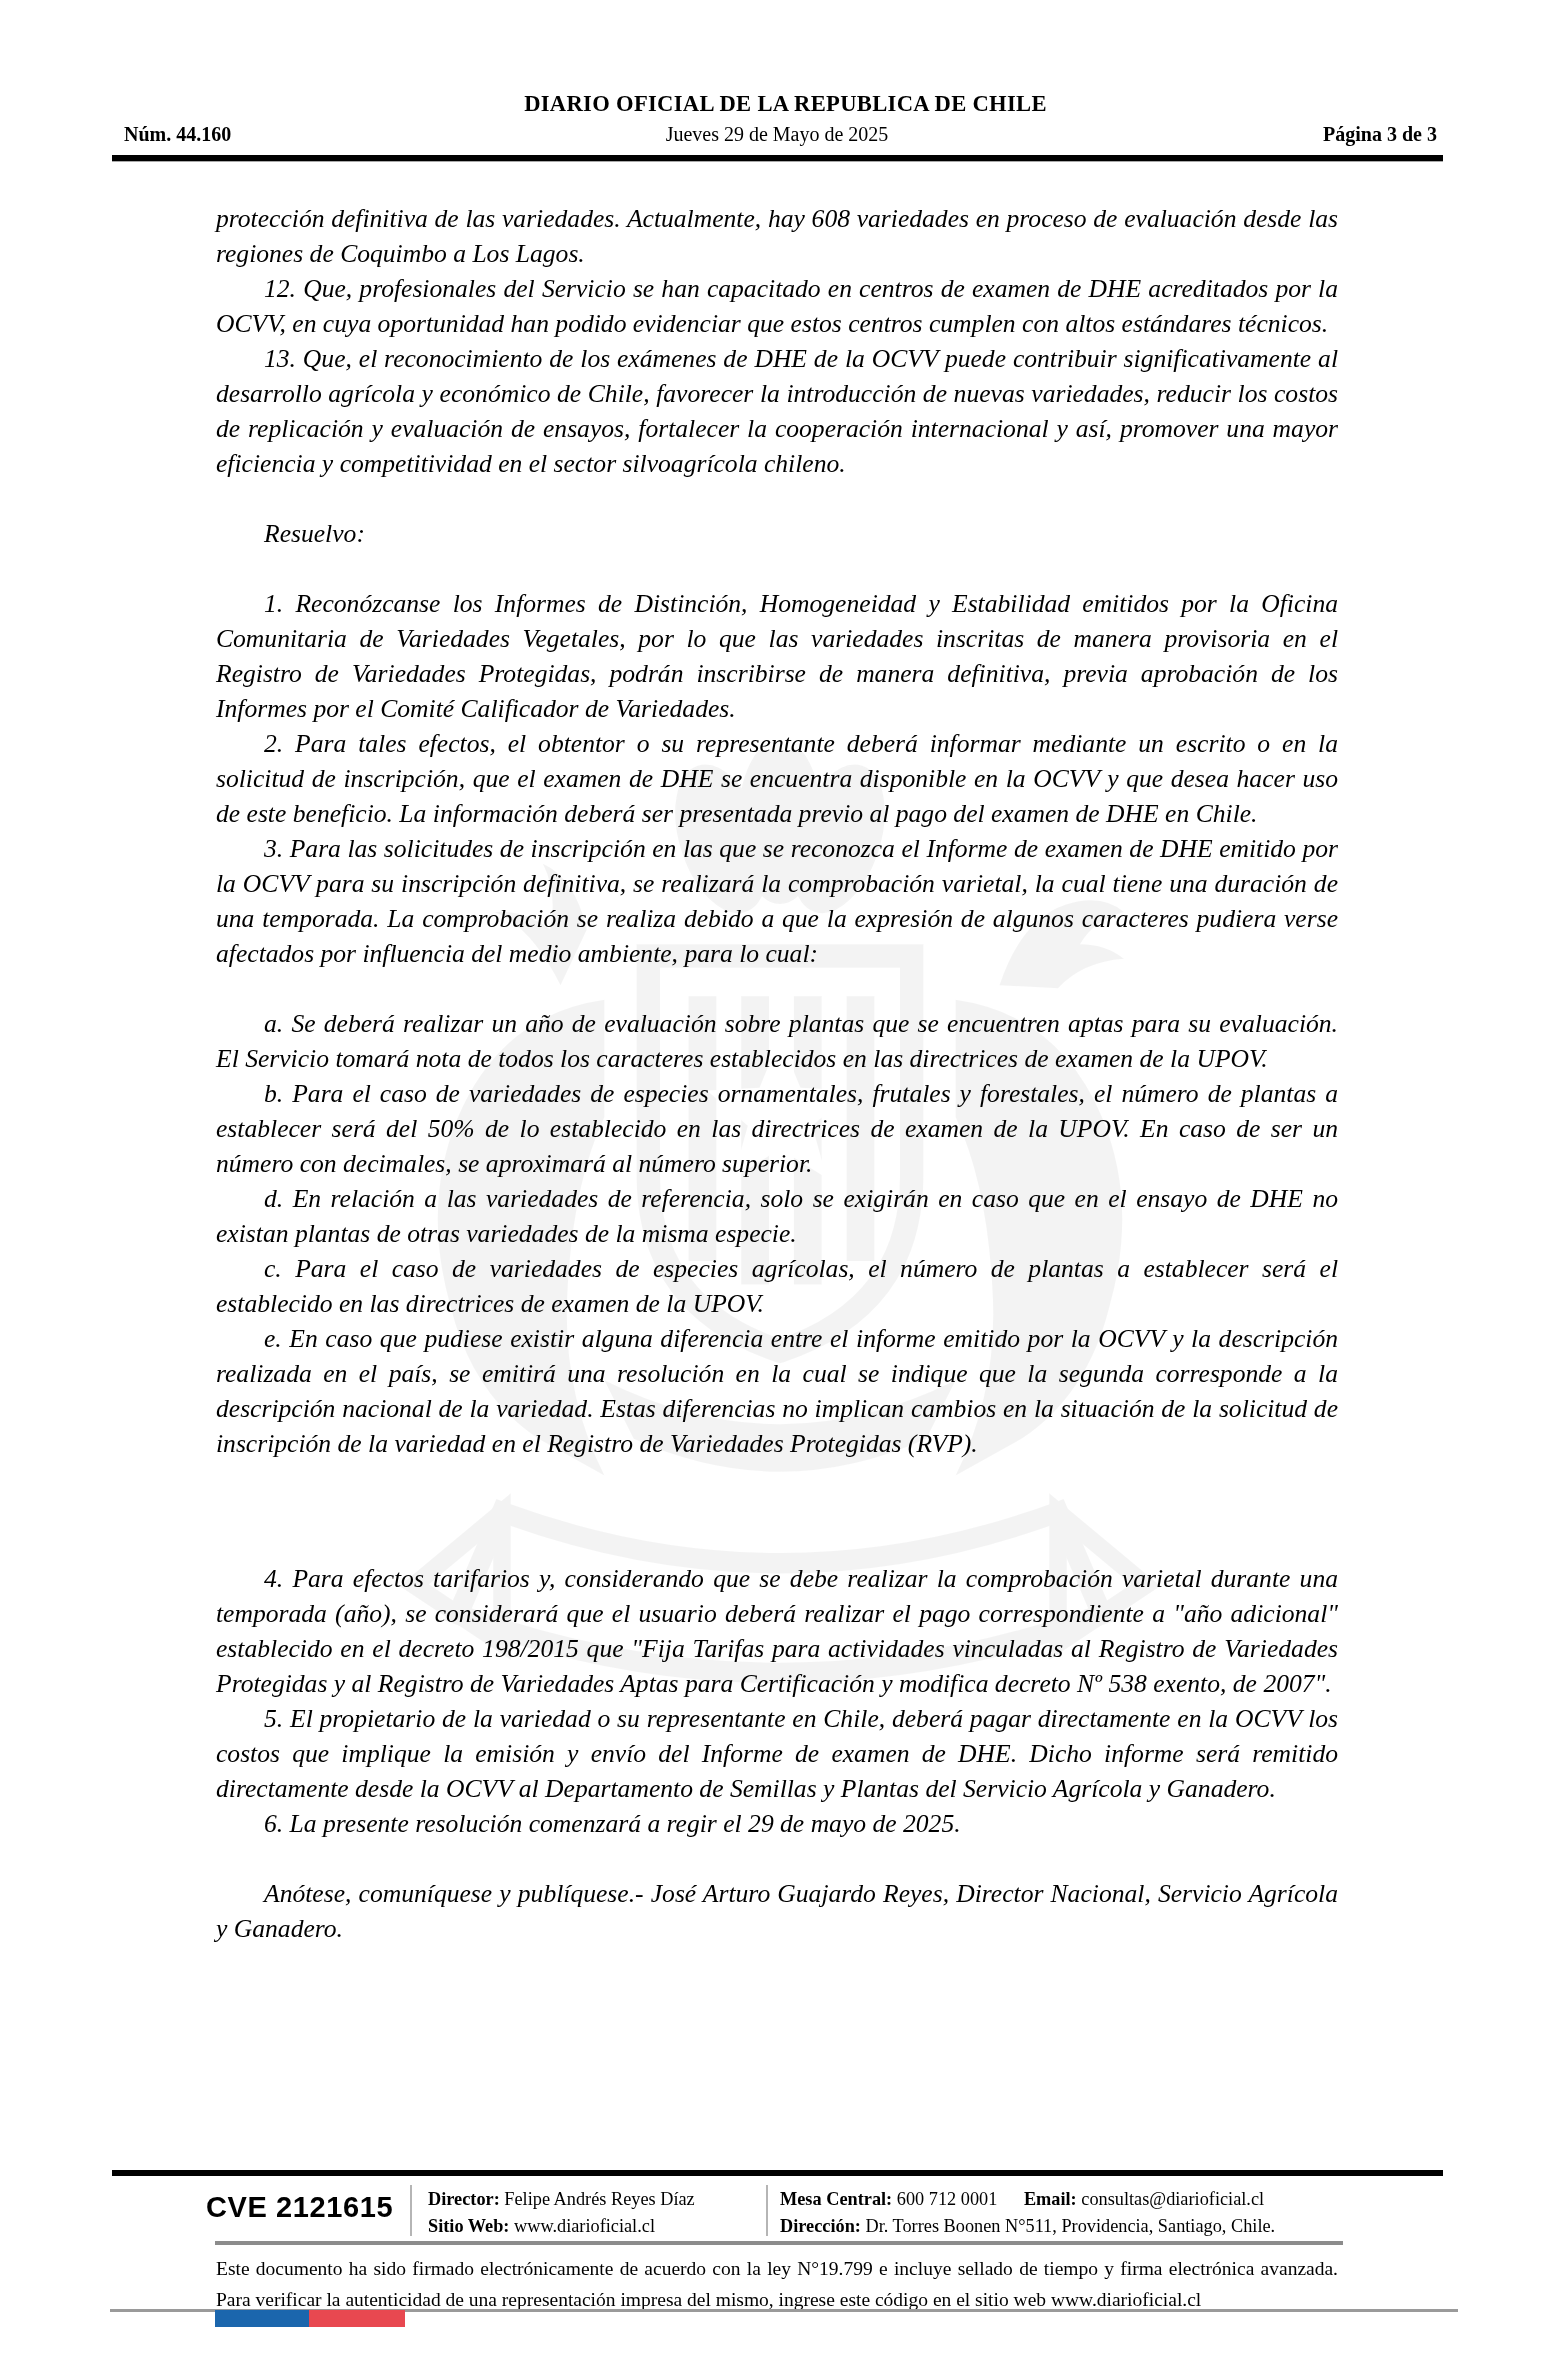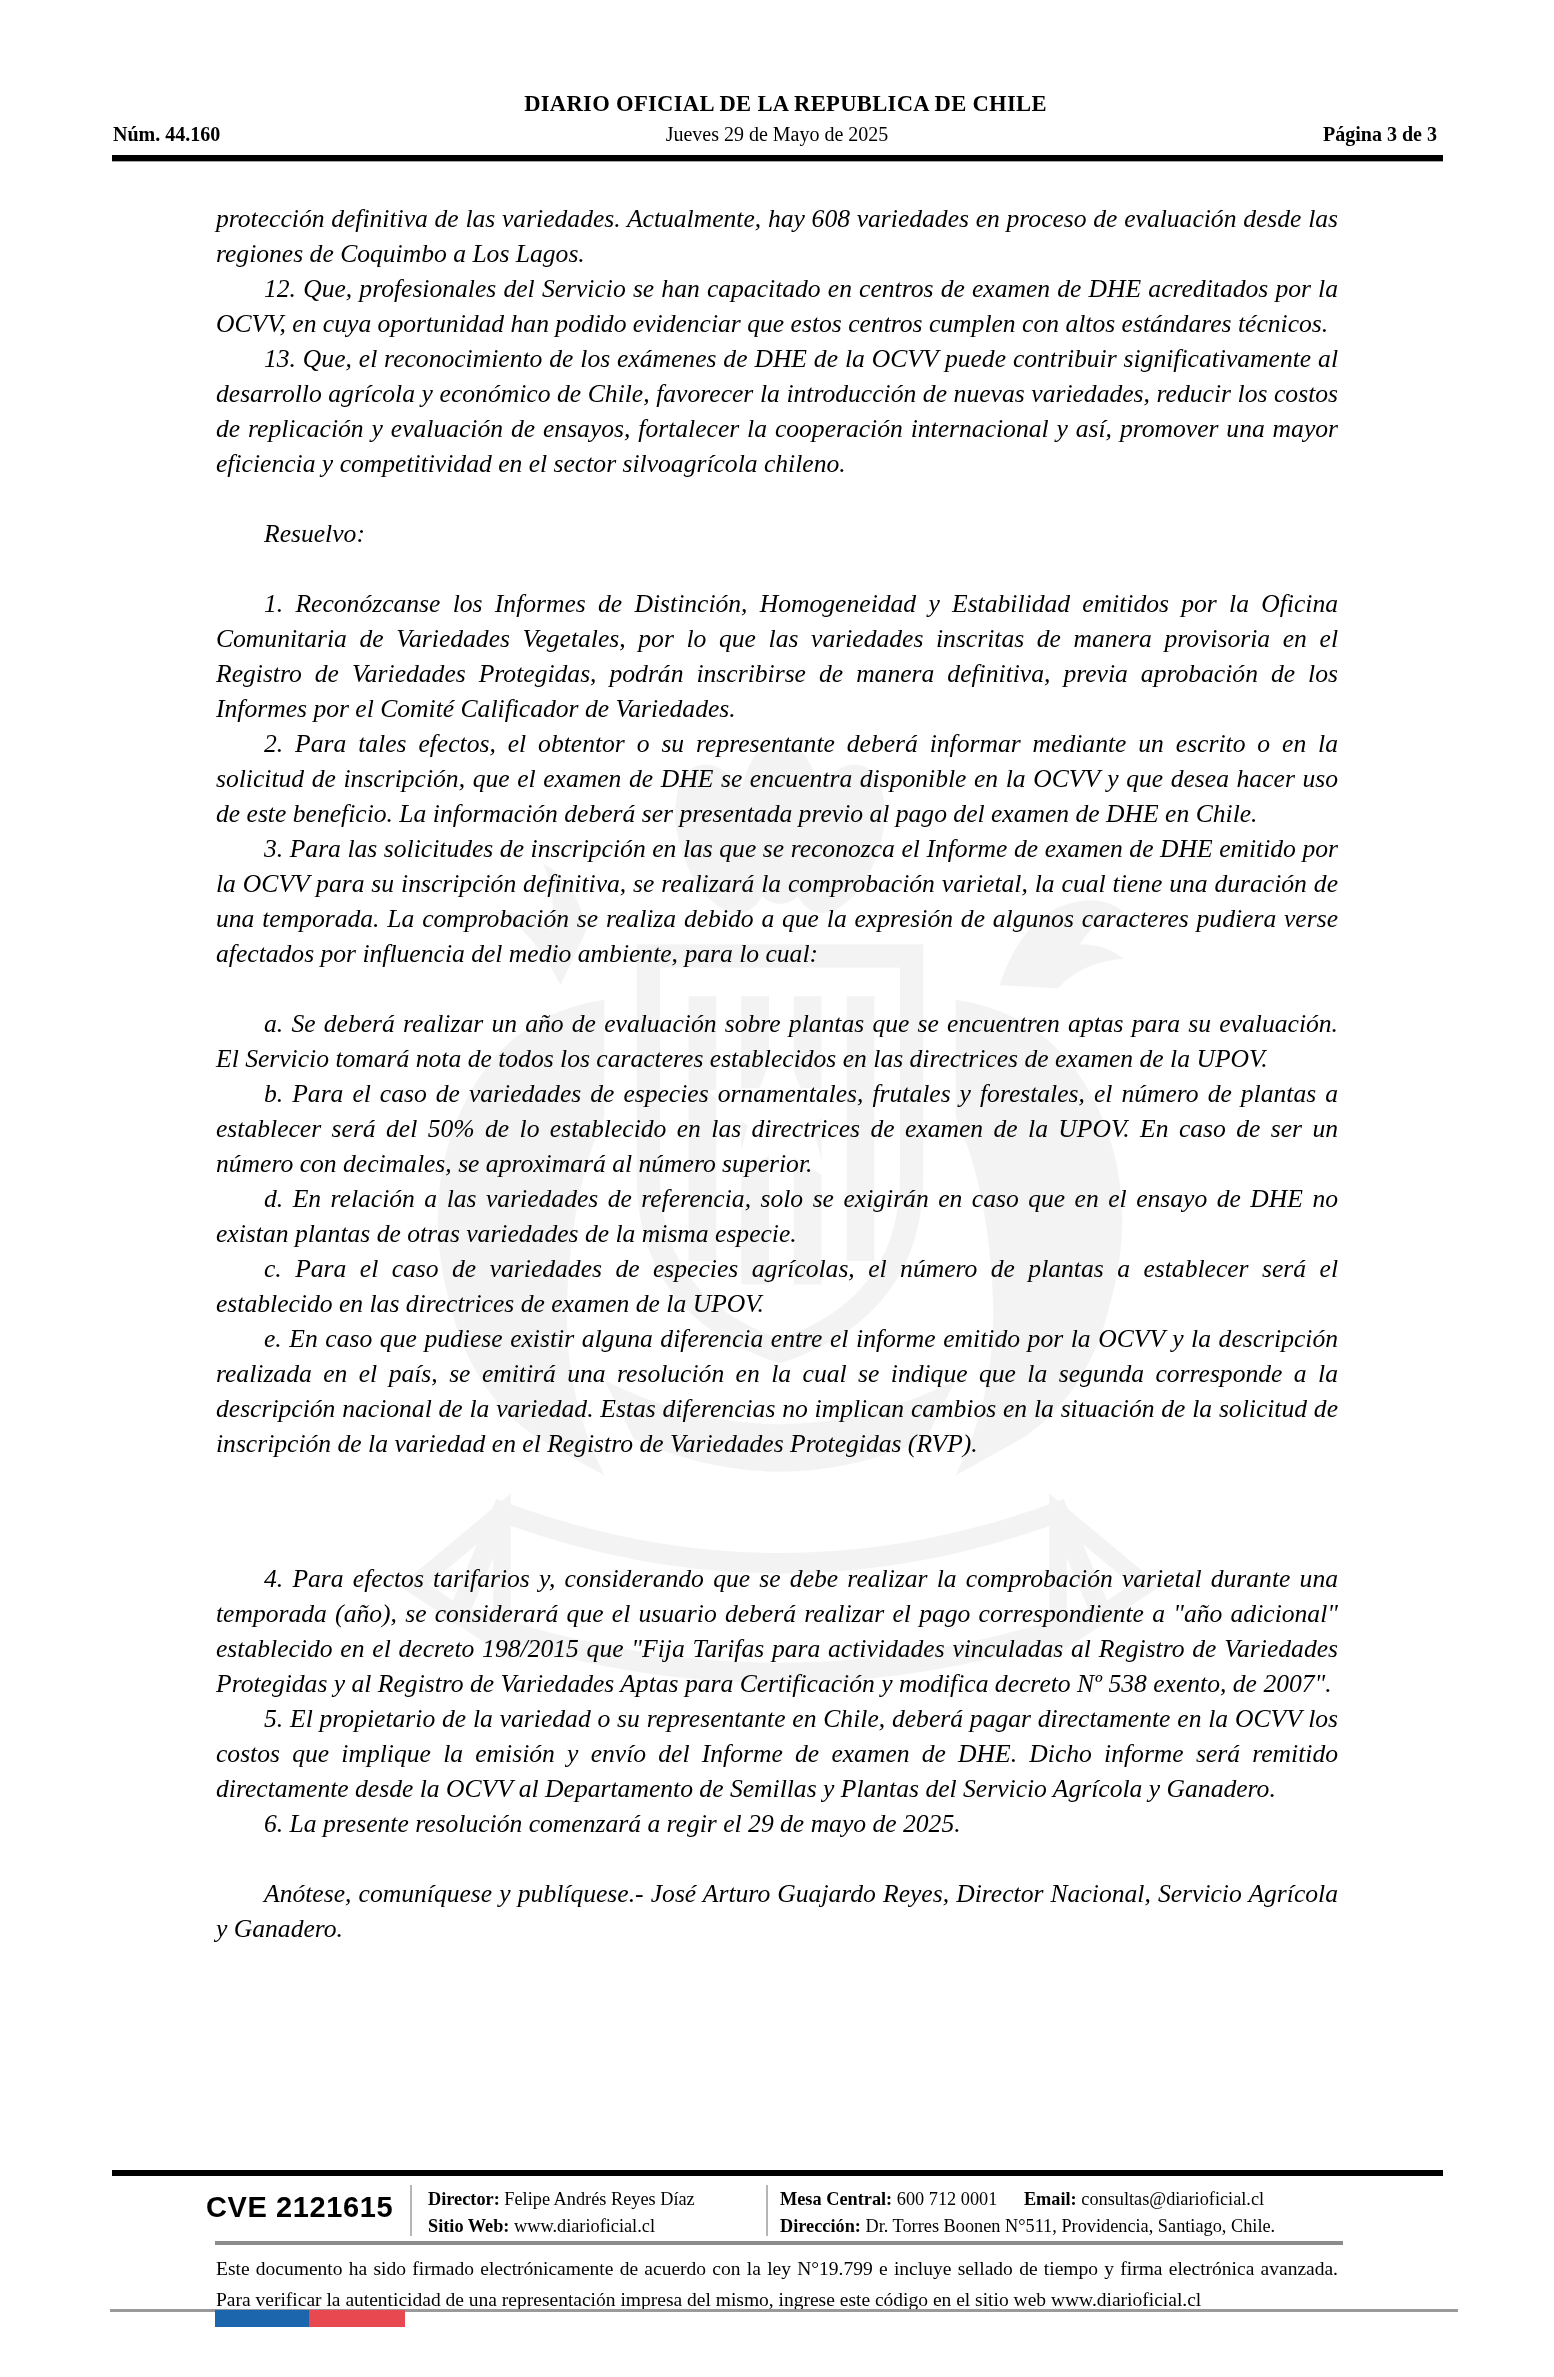--- a/index.html
+++ b/index.html
@@ -12,21 +12,21 @@
     overflow:hidden;
     margin:0 auto;
   }
 
   
   .gazette-title{
     position:absolute;left:17px;right:0;top:91px;
     text-align:center;font-size:22.6px;font-weight:bold;letter-spacing:0.3px;
   }
   .issue-number{
-    position:absolute;left:113px;top:123px;
+    position:absolute;left:124px;top:123px;
     font-size:20px;font-weight:bold;
   }
   .gazette-date{
     position:absolute;left:0;right:0;top:123px;
     text-align:center;font-size:20px;font-weight:normal;
   }
   .page-indicator{
     position:absolute;right:117px;top:123px;
     font-size:20px;font-weight:bold;
   }

